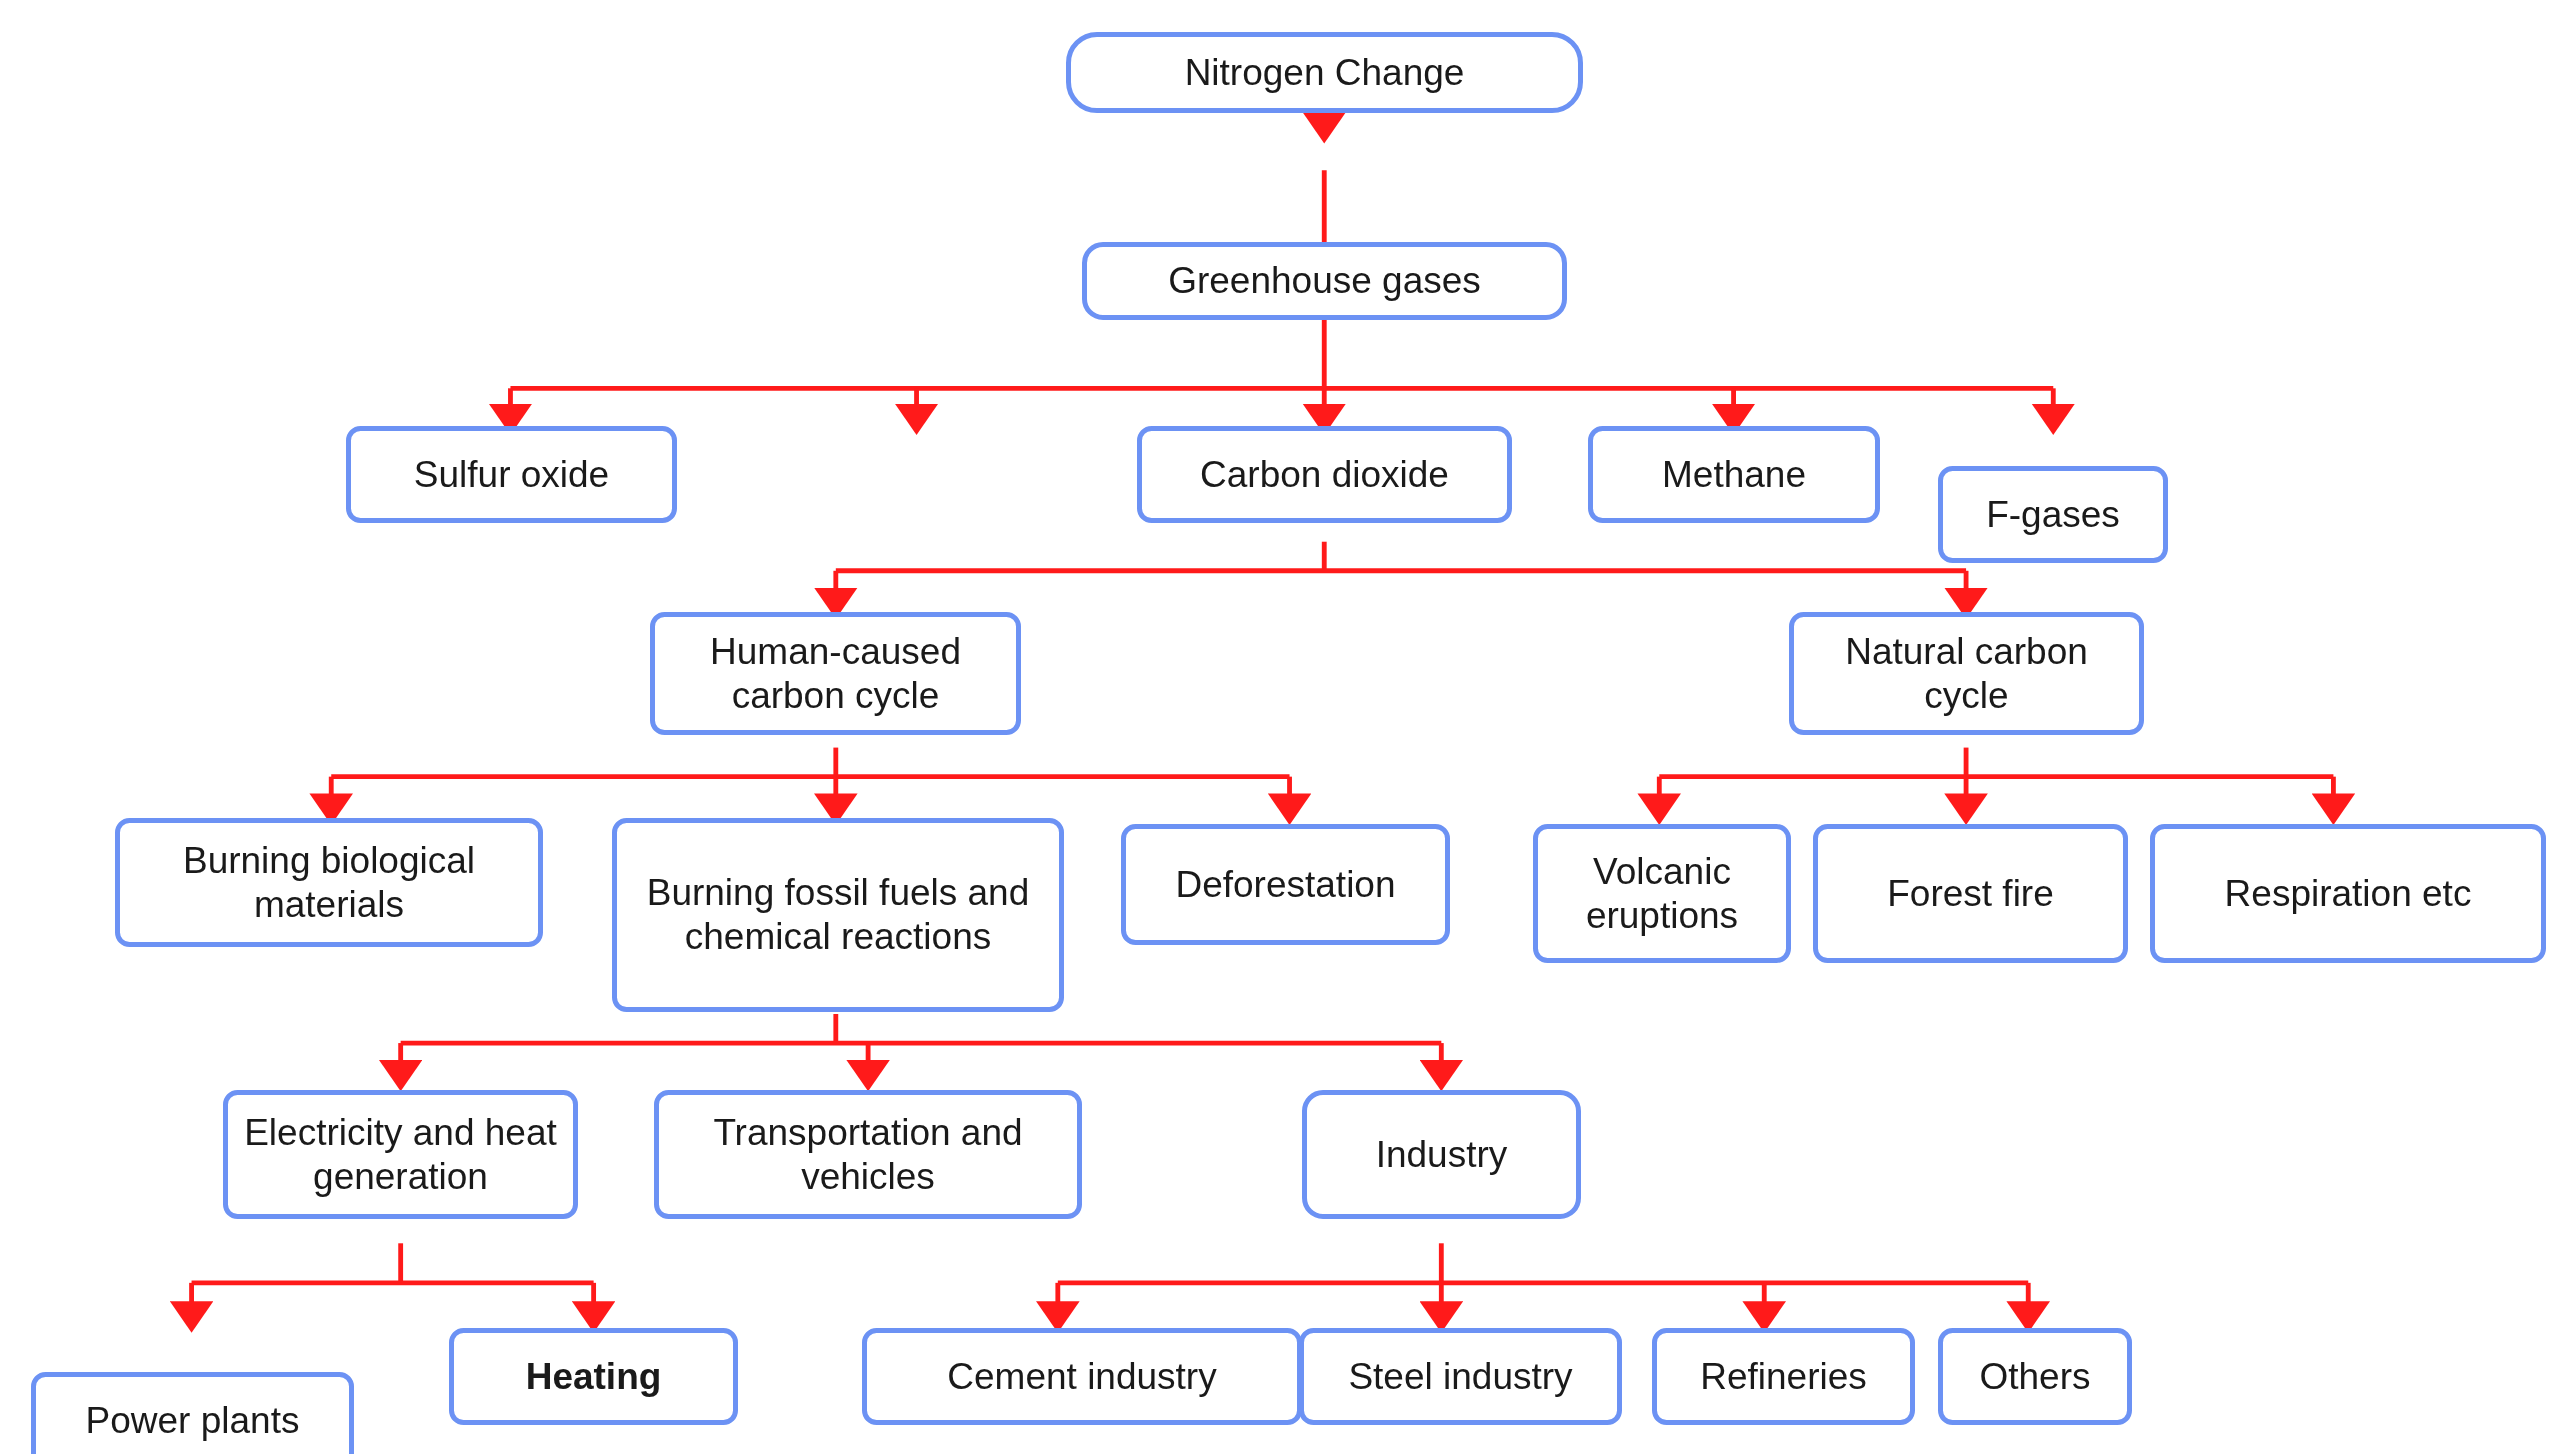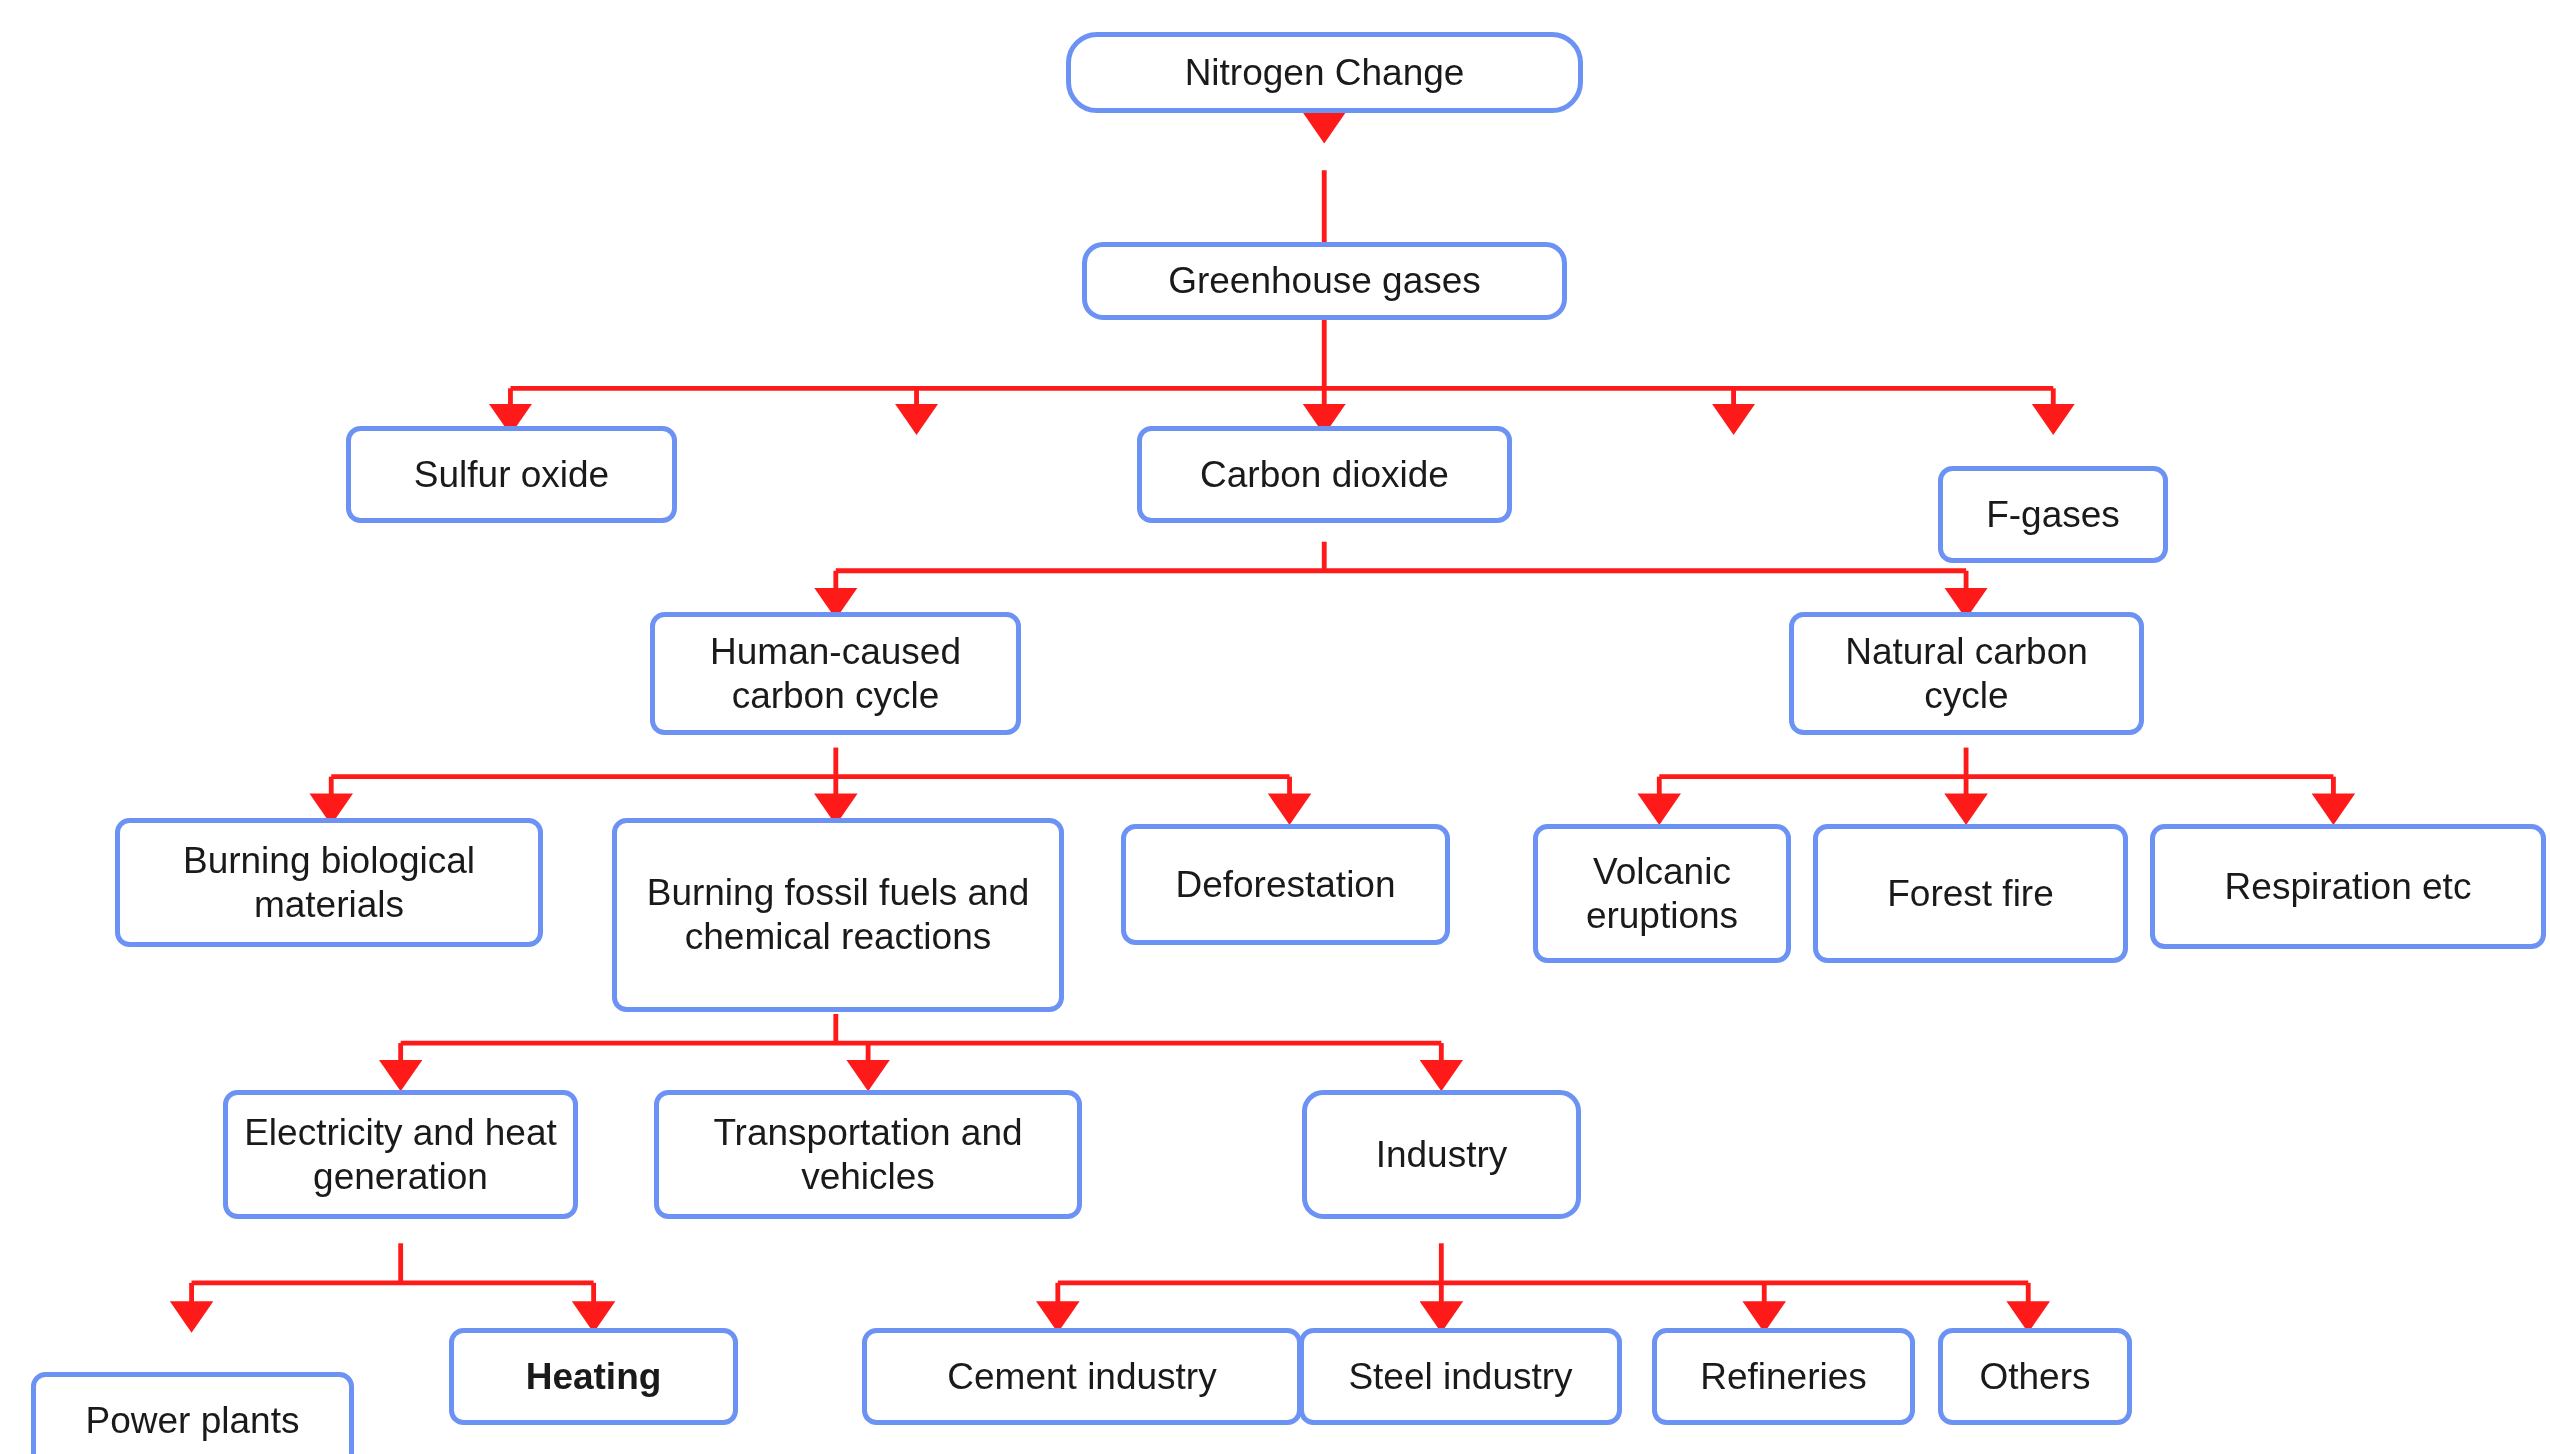--- a/index.html
+++ b/index.html
@@ -121,20 +121,23 @@
 
   <div class="node" style="left:346px; top:426px; width:331px; height:97px;">
     <span>Sulfur oxide</span>
   </div>
 
 
   <div class="node" style="left:1137px; top:426px; width:375px; height:97px;">
     <span>Carbon dioxide</span>
   </div>
 
+  <div class="node" style="left:1588px; top:426px; width:292px; height:97px;">
+    <span>Methane</span>
+  </div>
 
   <div class="node" style="left:1938px; top:426px; width:230px; height:97px;margin-top:40px;">
     <span>F-gases</span>
   </div>
 
   <div class="node" style="left:650px; top:612px; width:371px; height:123px;">
     <span>Human-caused carbon cycle</span>
   </div>
 
   <div class="node" style="left:1789px; top:612px; width:355px; height:123px;">
@@ -154,21 +157,21 @@
   </div>
 
   <div class="node" style="left:1533px; top:824px; width:258px; height:139px;">
     <span>Volcanic eruptions</span>
   </div>
 
   <div class="node" style="left:1813px; top:824px; width:315px; height:139px;">
     <span>Forest fire</span>
   </div>
 
-  <div class="node" style="left:2150px; top:824px; width:396px; height:125px;">
+  <div class="node" style="left:2150px; top:824px; width:396px; height:139px;">
     <span>Respiration etc</span>
   </div>
 
   <div class="node" style="left:223px; top:1090px; width:355px; height:129px;">
     <span>Electricity and heat generation</span>
   </div>
 
   <div class="node" style="left:654px; top:1090px; width:428px; height:129px;">
     <span>Transportation and vehicles</span>
   </div>

